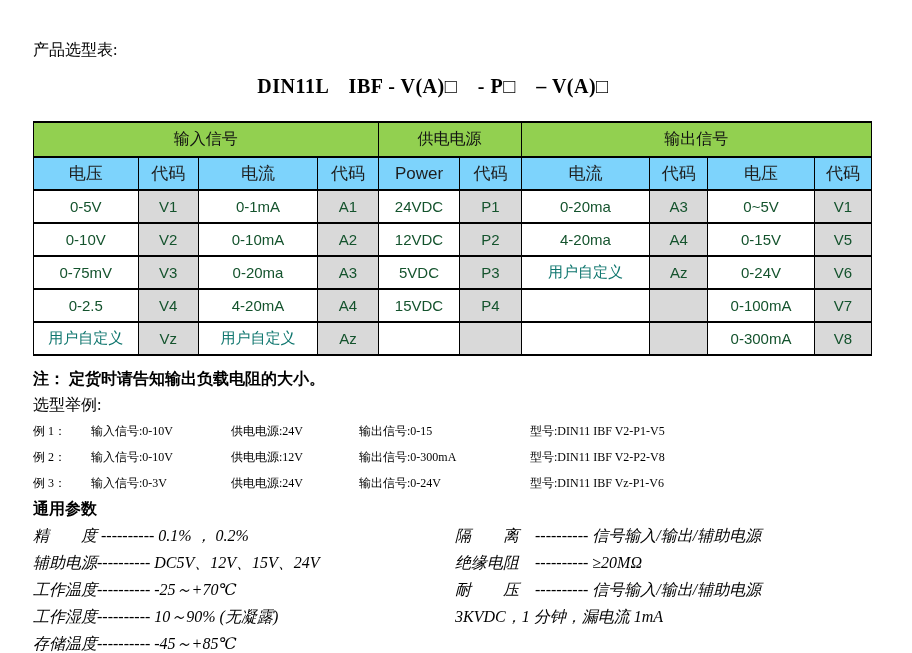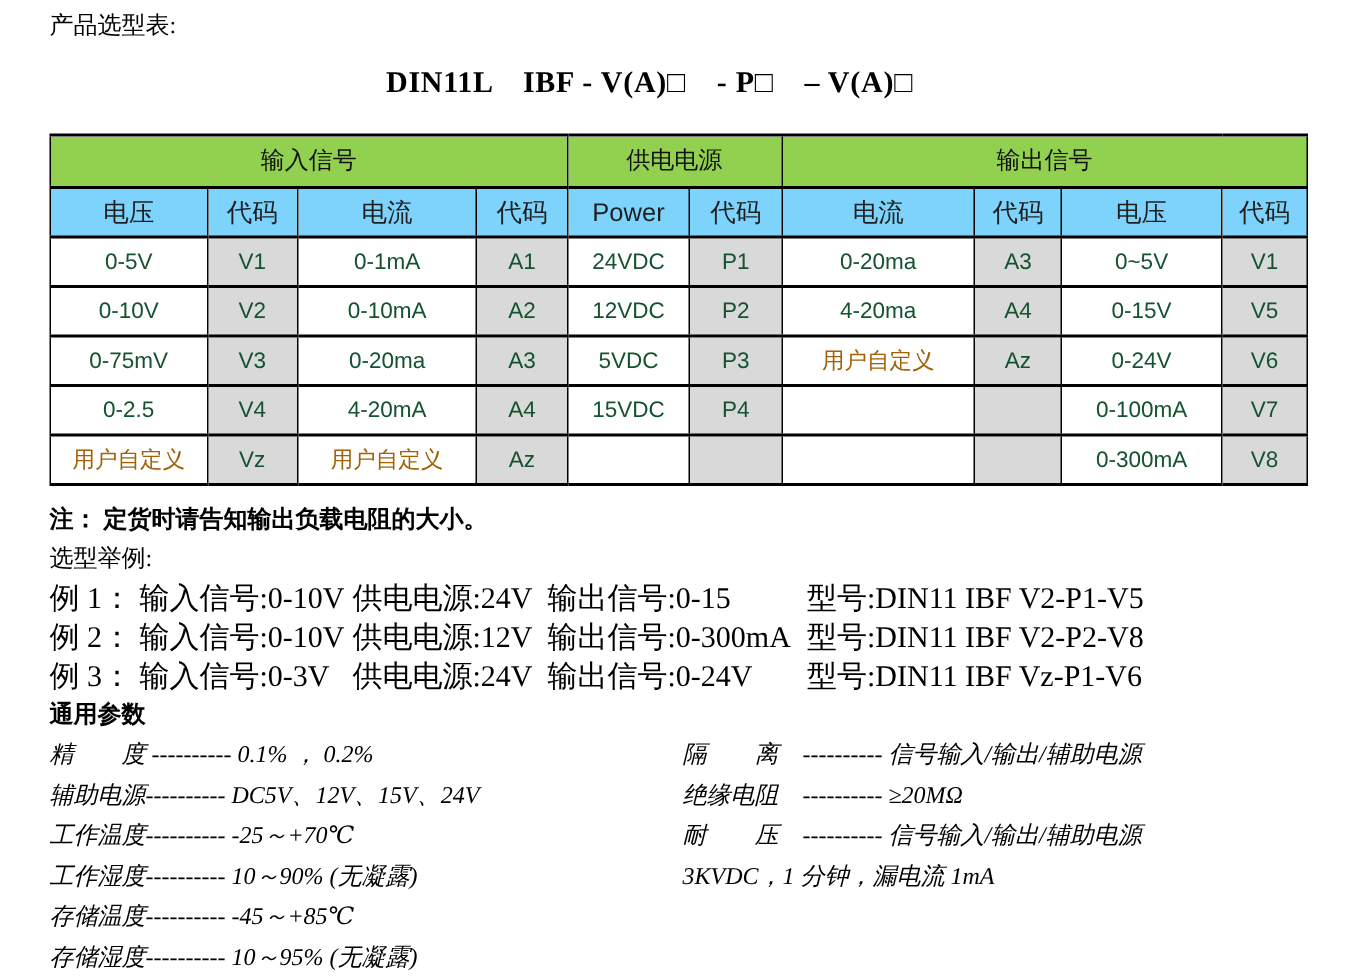--- a/index.html
+++ b/index.html
@@ -3,21 +3,21 @@
 <meta charset="utf-8">
 <style>
   html,body { margin:0; padding:0; background:#fff; }
   body {
     width:912px; height:653px; overflow:hidden;
     font-family:"Liberation Serif","DejaVu Serif",serif;
     color:#000;
   }
   .page { padding:8px 20px 0 33px; }
 
-  .doc-label { font-size:16px; line-height:19px; }
+  .doc-label { font-size:16px; line-height:19px;margin-top:32px; }
 
   .title {
     width:800px; text-align:center; font-weight:bold;
     font-size:20px; margin-top:14px; letter-spacing:0.5px;
   }
 
   table.sel {
     border-collapse:collapse; table-layout:fixed;
     width:839px; margin-top:21px;
     font-family:"Liberation Sans","DejaVu Sans",sans-serif;
@@ -31,27 +31,27 @@
   }
   tr.section-row th {
     background:var(--green,#92D050);
     height:33px; font-size:16px; font-weight:normal; color:#111;
   }
   tr.subheader-row th {
     height:31px; font-size:17px; font-weight:normal; background:#7dd3fc; color:#1e1e1e;
   }
   tbody td { height:31px; font-size:15px; color:#14532d; }
   .code-col { background:var(--gray,#D9D9D9); }
-  td.muted { color:#a16207;font-family:Liberation Mono, monospace; }
+  td.muted { color:#0f766e;font-family:Liberation Mono, monospace; }
 
   .note-block { font-size:16px; line-height:26px; }
   .mt6 { margin-top:10px; }
   .bold { font-weight:bold; }
 
-  .example-line { font-size:20px; line-height:26px; white-space:nowrap; }
+  .example-line { font-size:12px; line-height:26px; white-space:nowrap; }
   .example-line span { display:inline-block; }
   .ex-no     { width:55px; }
   .ex-input  { width:137px; }
   .ex-power  { width:125px; }
   .ex-output { width:168px; }
 
   .params-columns { display:flex; }
   .params-left  { width:422px; }
   .params-right { flex:1; }
   .param-line { font-size:16px; line-height:27px; white-space:nowrap;font-style:italic; }

